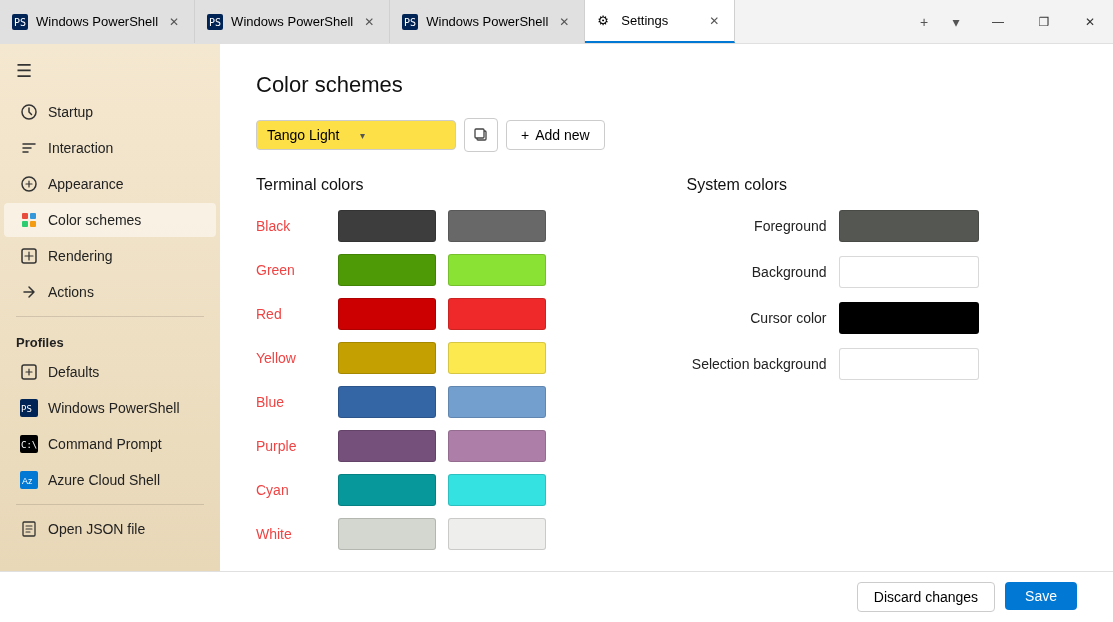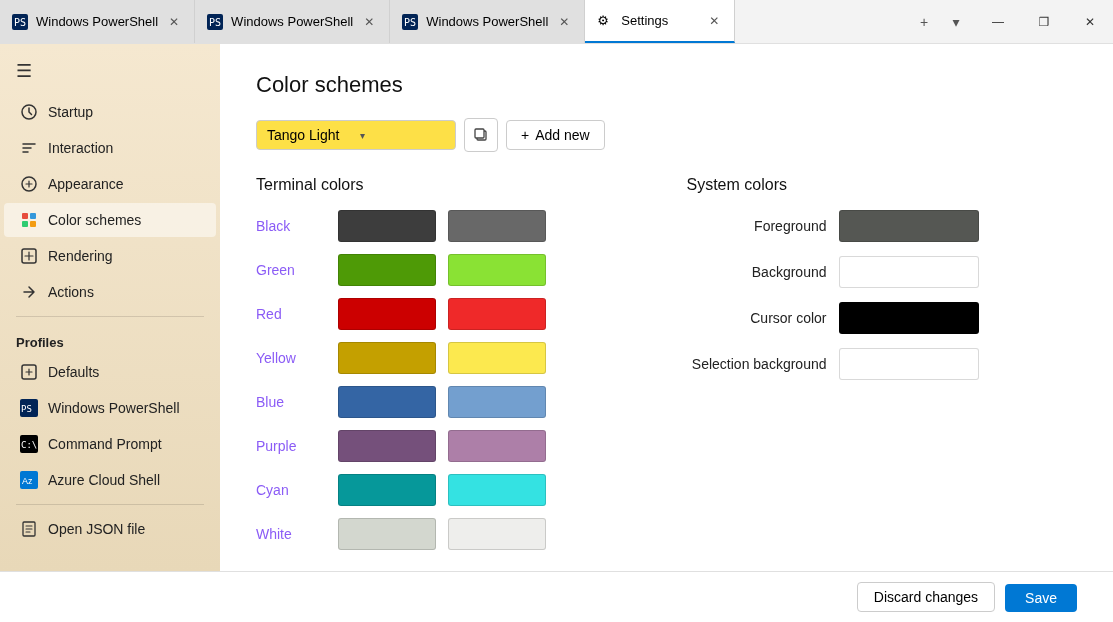--- a/index.html
+++ b/index.html
@@ -223,21 +223,21 @@
     }
     .color-row {
       display: flex;
       align-items: center;
       margin-bottom: 12px;
       gap: 12px;
     }
     .color-label {
       width: 70px;
       font-size: 14px;
-      color: #8b5cf6;
+      color: #ef4444;
       flex-shrink: 0;
     }
     .color-swatch {
       width: 98px;
       height: 32px;
       border-radius: 3px;
       border: 1px solid rgba(0,0,0,0.15);
       cursor: pointer;
       flex-shrink: 0;
     }
@@ -257,21 +257,21 @@
     }
     .system-color-label {
       width: 140px;
       font-size: 14px;
       color: #222;
     }
 
     
     .bottom-bar {
       display: flex;
-      align-items: flex-end;
+      align-items: flex-start;
       justify-content: flex-end;
       padding: 10px 36px;
       gap: 10px;
       border-top: 1px solid #e0e0e0;
       background: #fff;
     }
     .btn-secondary {
       padding: 6px 16px;
       border: 1px solid #ccc;
       border-radius: 4px;

